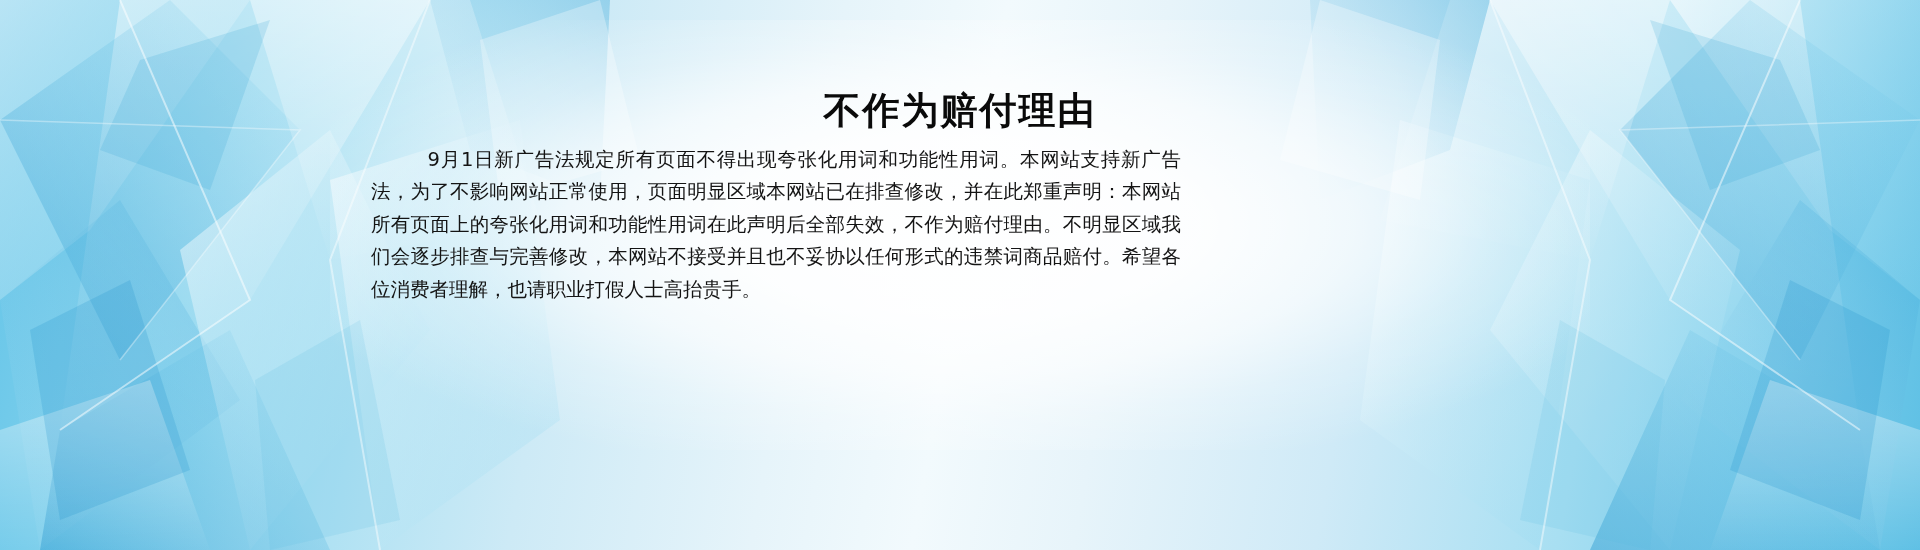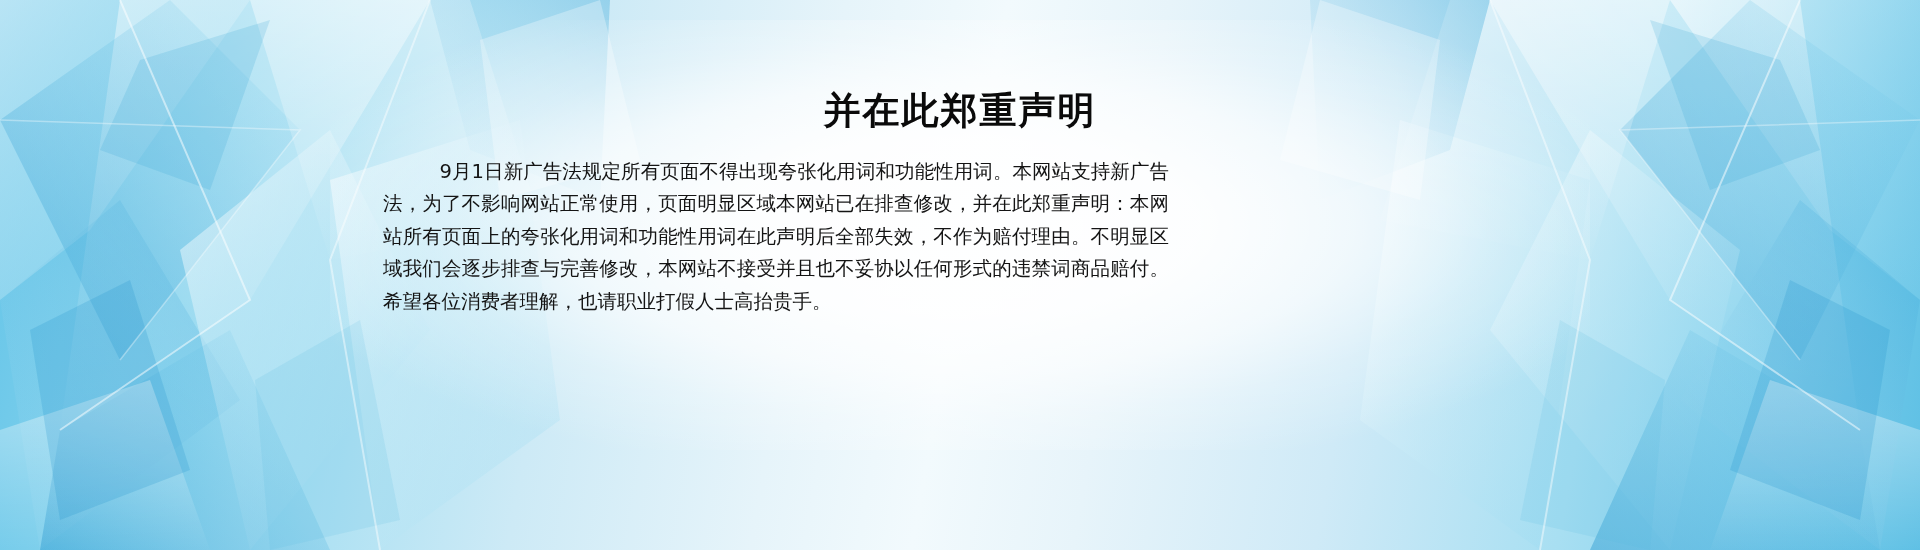--- a/index.html
+++ b/index.html
@@ -83,21 +83,21 @@
     top: 144px;
     width: 810px;
     color: #141414;
     font-size: 19.5px;
     line-height: 32.4px;
     text-align: justify;
     text-justify: inter-ideograph;
   }
 
   .para {
-    margin: 12px;
+    margin: 0;
   }
   .para.indent {
     text-indent: 2.9em;
   }
 </style>
 </head>
 <body>
 
 <div id="banner">
 
@@ -155,20 +155,20 @@
     <polyline points="430,0 330,260 380,550" fill="none" stroke="#ffffff" stroke-opacity="0.45" stroke-width="2"></polyline>
     <polyline points="1800,0 1670,300 1860,430" fill="none" stroke="#ffffff" stroke-opacity="0.5" stroke-width="2"></polyline>
     <polyline points="1490,0 1590,260 1540,550" fill="none" stroke="#ffffff" stroke-opacity="0.45" stroke-width="2"></polyline>
     <polyline points="0,120 300,130 120,360" fill="none" stroke="#ffffff" stroke-opacity="0.35" stroke-width="1.5"></polyline>
     <polyline points="1920,120 1620,130 1800,360" fill="none" stroke="#ffffff" stroke-opacity="0.35" stroke-width="1.5"></polyline>
   </svg>
 
   <div class="glow"></div>
 
   <div class="content">
-    <div class="title">并在此郑重声明</div>
+    <div class="title">不作为赔付理由</div>
 
     <div class="body-text">
       <p class="para indent">9月1日新广告法规定所有页面不得出现夸张化用词和功能性用词。本网站支持新广告法，为了不影响网站正常使用，页面明显区域本网站已在排查修改，并在此郑重声明：本网站所有页面上的夸张化用词和功能性用词在此声明后全部失效，不作为赔付理由。不明显区域我们会逐步排查与完善修改，本网站不接受并且也不妥协以任何形式的违禁词商品赔付。希望各位消费者理解，也请职业打假人士高抬贵手。</p>
     </div>
   </div>
 
 </div>
 
 </body></html>

